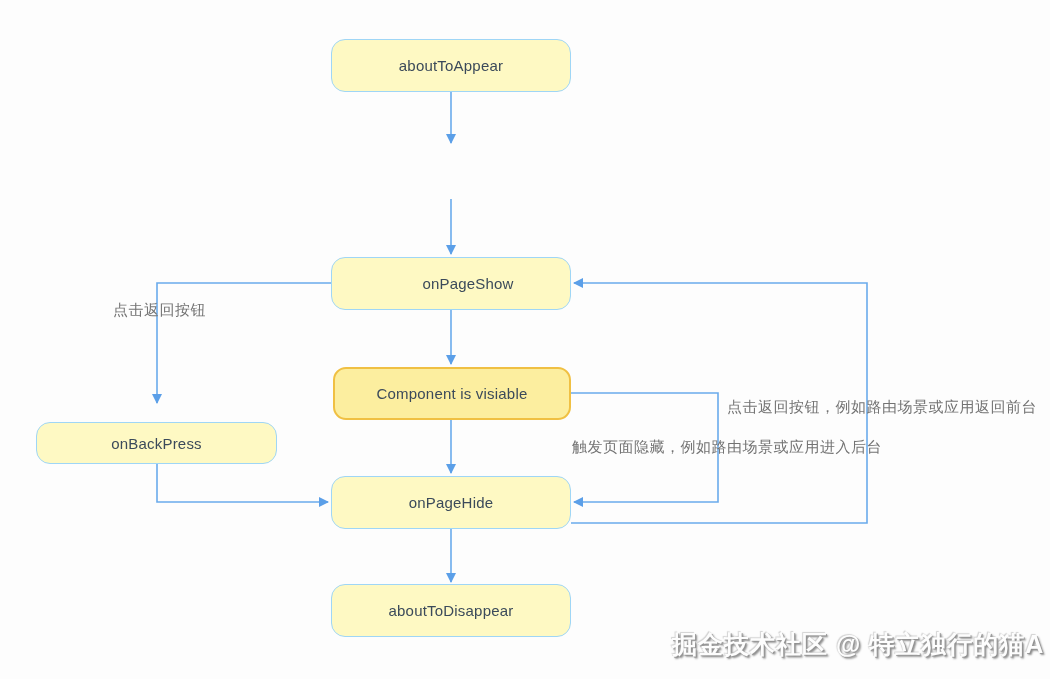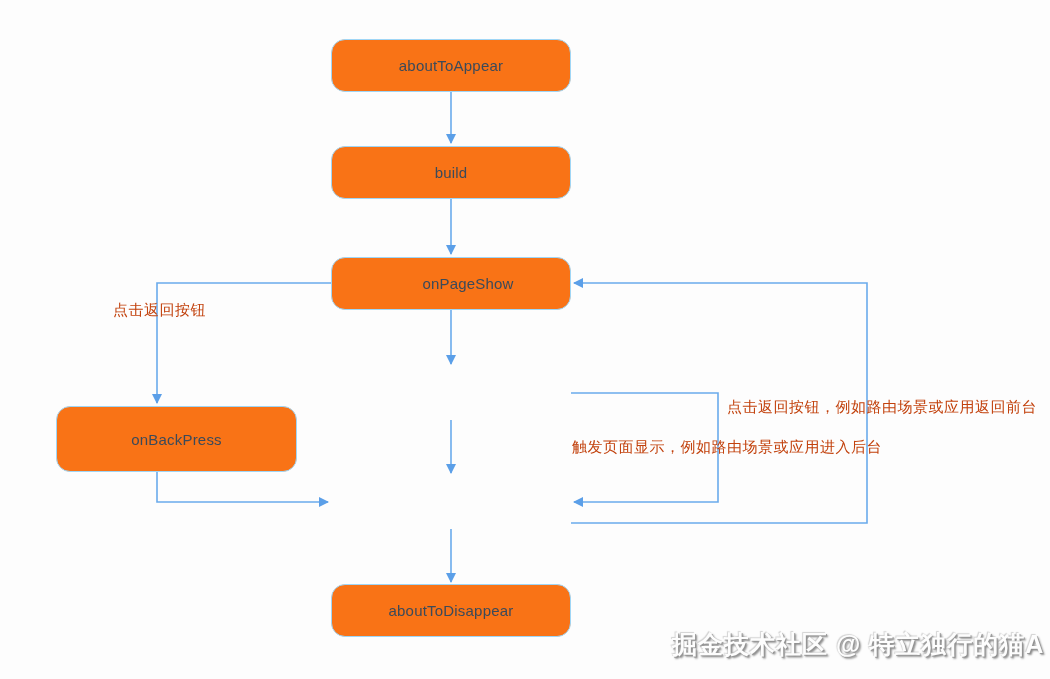--- a/index.html
+++ b/index.html
@@ -19,44 +19,44 @@
     left: 0; top: 0;
     width: 1050px; height: 679px;
     pointer-events: none;
   }
 
   .node {
     position: absolute;
     display: flex;
     align-items: center;
     justify-content: center;
-    background: #f97316;
+    background: #fef9c3;
     border: 1.6px solid #9fd6f6;
     border-radius: 14px;
     color: #3b4a5a;
     font-size: 15px;
     letter-spacing: 0.2px;
   }
   .node.highlight {
     background: #fcee9f;
     border: 2.4px solid #f0c043;
     border-radius: 13px;
   }
 
   #n-aboutToAppear    { left: 331px; top: 39px;  width: 240px; height: 53px; }
   #n-build            { left: 331px; top: 146px; width: 240px; height: 53px; }
   #n-onPageShow       { left: 331px; top: 257px; width: 240px; height: 53px; padding-left: 34px; }
   #n-component        { left: 333px; top: 367px; width: 238px; height: 53px; }
   #n-onPageHide       { left: 331px; top: 476px; width: 240px; height: 53px; }
   #n-aboutToDisappear { left: 331px; top: 584px; width: 240px; height: 53px; }
-  #n-onBackPress      { left: 36px;  top: 406px; width: 241px; height: 66px; margin-left: 20px; }
+  #n-onBackPress      { left: 36px;  top: 422px; width: 241px; height: 42px; }
 
   .edge-label {
     position: absolute;
-    color: #c2410c;
+    color: #737373;
     font-size: 15px;
     white-space: nowrap;
     letter-spacing: 0.5px;
   }
   #lbl-back { left: 113px; top: 301px; }
   #lbl-show { left: 727px; top: 398px; }
   #lbl-hide { left: 572px; top: 438px; }
 
   .watermark {
     position: absolute;
@@ -92,39 +92,42 @@
       <path d="M157 460 L157 502 L328 502" marker-end="url(#arrow)"></path>
       <path d="M571 393 L718 393 L718 502 L574 502" marker-end="url(#arrow)"></path>
       <path d="M571 523 L867 523 L867 283 L574 283" marker-end="url(#arrow)"></path>
     </g>
   </svg>
 
   <div class="node" id="n-aboutToAppear">
     <span>aboutToAppear</span>
   </div>
 
-  <div class="node" id="n-build">
-    <span>build</span>
-  </div>
 
   <div class="node" id="n-onPageShow">
     <span>onPageShow</span>
   </div>
 
+  <div class="node highlight" id="n-component">
+    <span>Component is visiable</span>
+  </div>
 
+  <div class="node" id="n-onPageHide">
+    <span>onPageHide</span>
+  </div>
 
   <div class="node" id="n-aboutToDisappear">
     <span>aboutToDisappear</span>
   </div>
 
   <div class="node" id="n-onBackPress">
     <span>onBackPress</span>
   </div>
 
   <div class="edge-label" id="lbl-back">点击返回按钮</div>
 
   <div class="edge-label" id="lbl-show">点击返回按钮，例如路由场景或应用返回前台</div>
 
-  <div class="edge-label" id="lbl-hide">触发页面显示，例如路由场景或应用进入后台</div>
+  <div class="edge-label" id="lbl-hide">触发页面隐藏，例如路由场景或应用进入后台</div>
 
   <div class="watermark">掘金技术社区 @ 特立独行的猫A</div>
 
 </div>
 
 </body></html>

